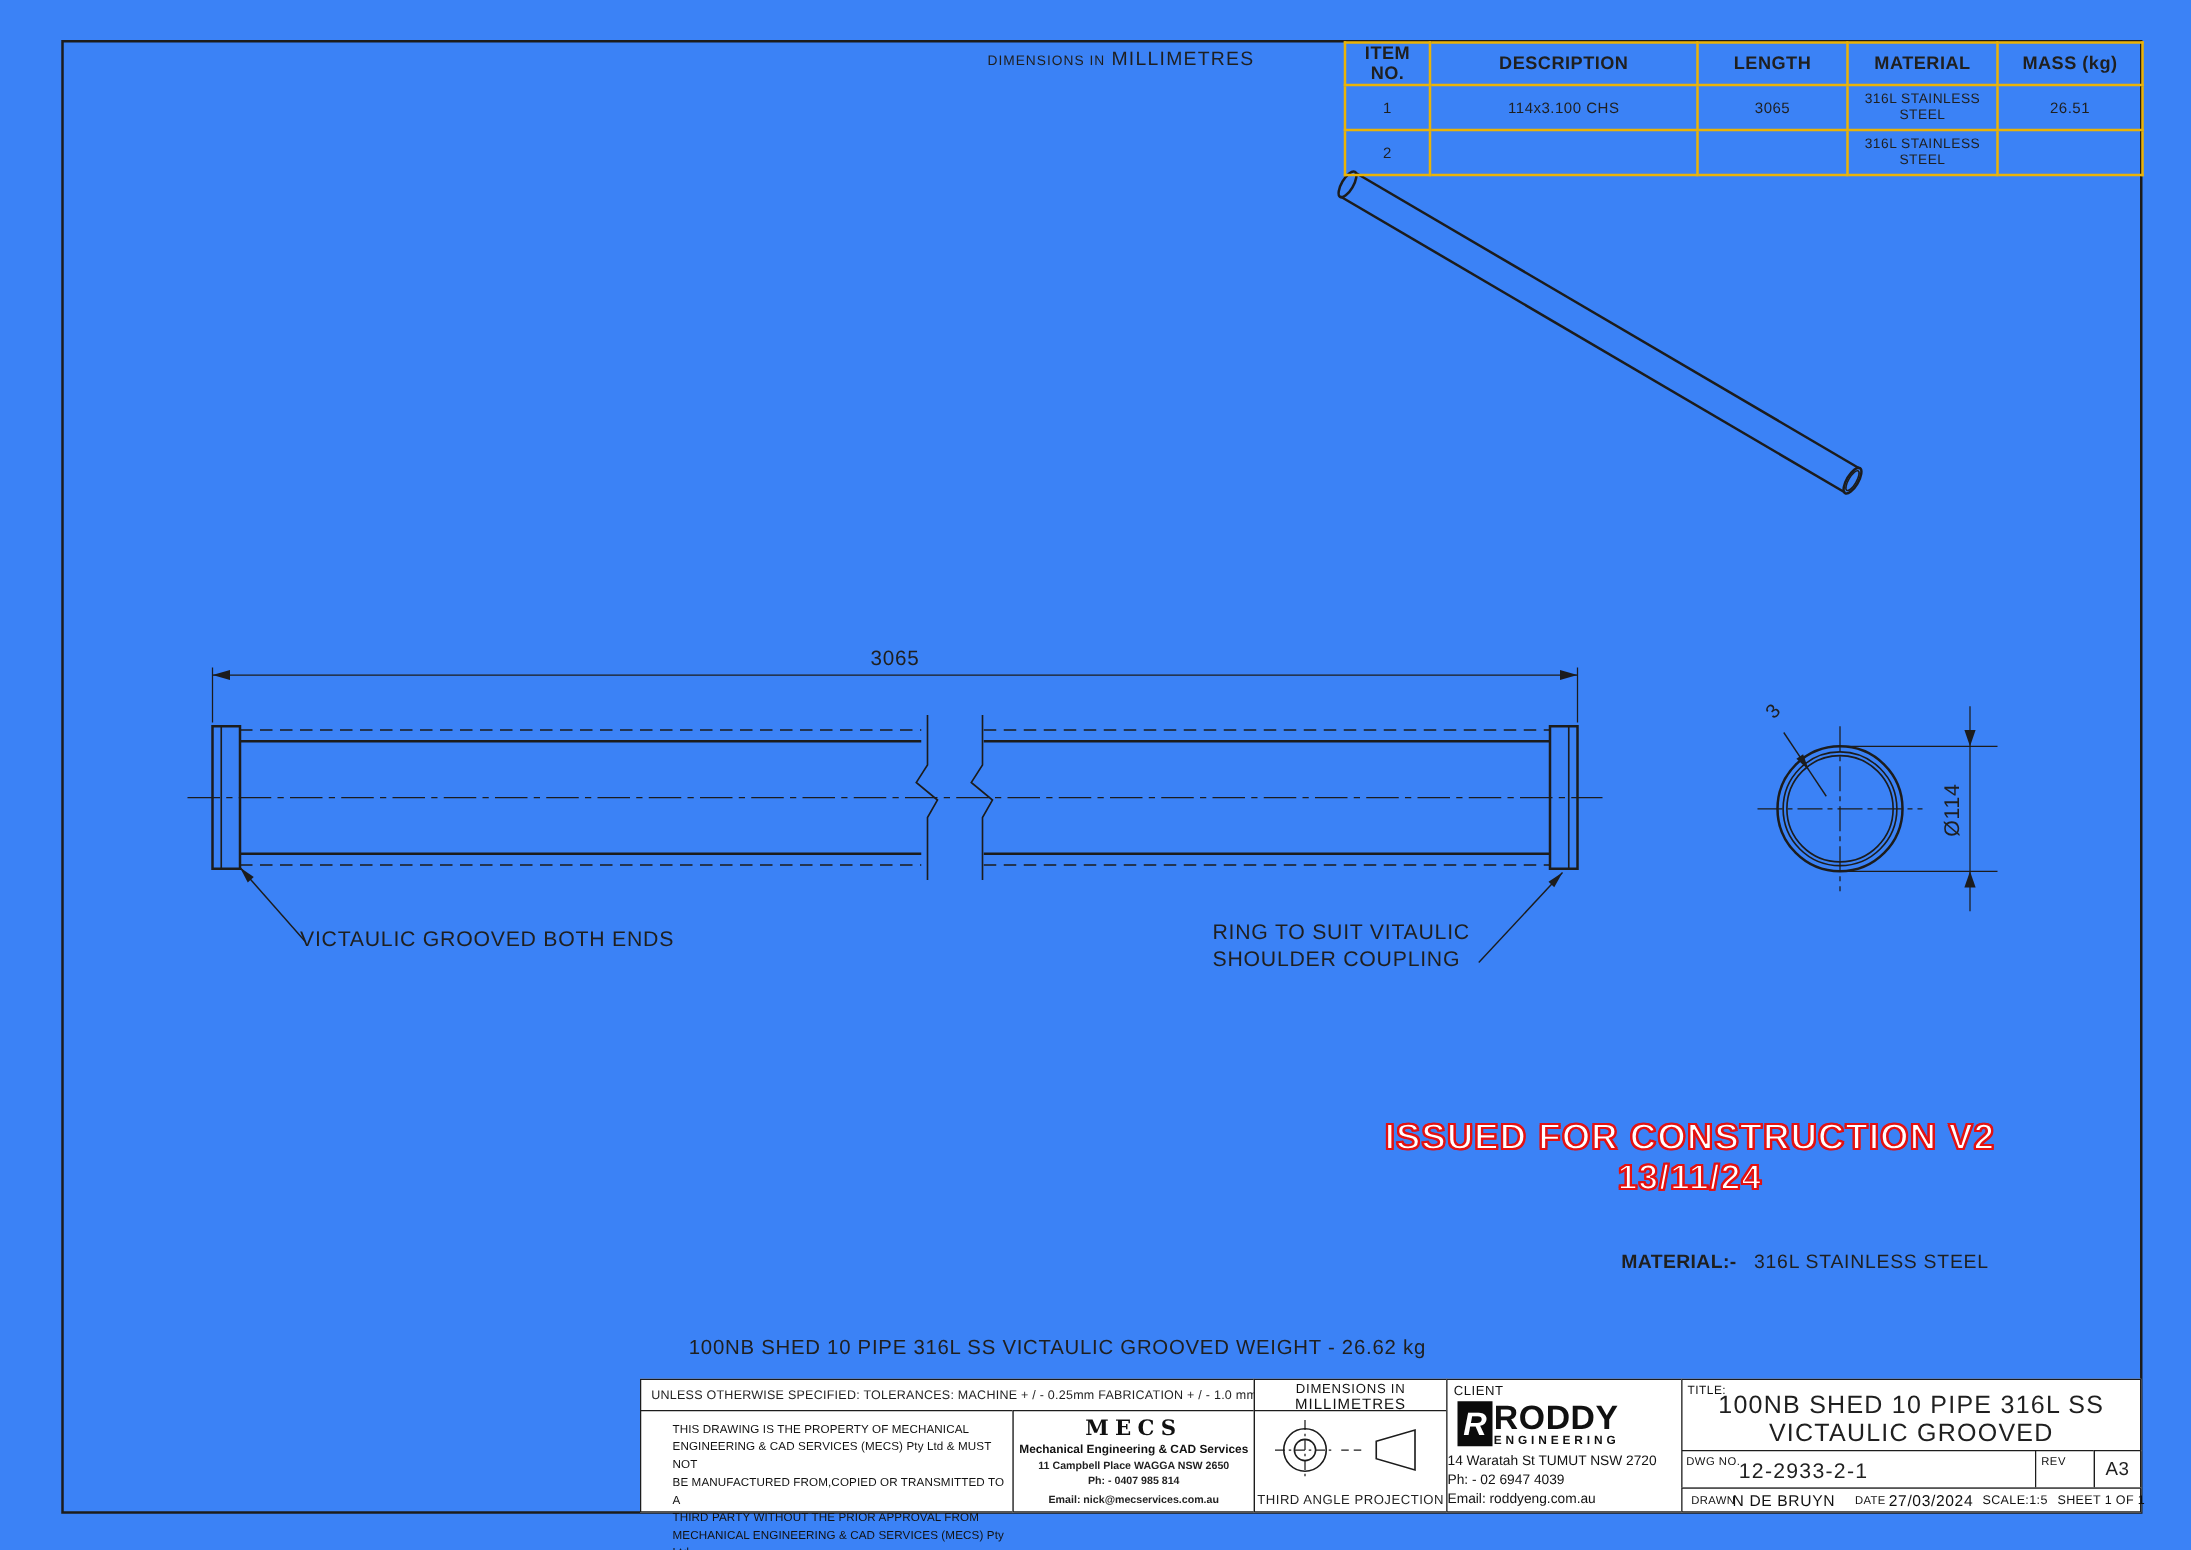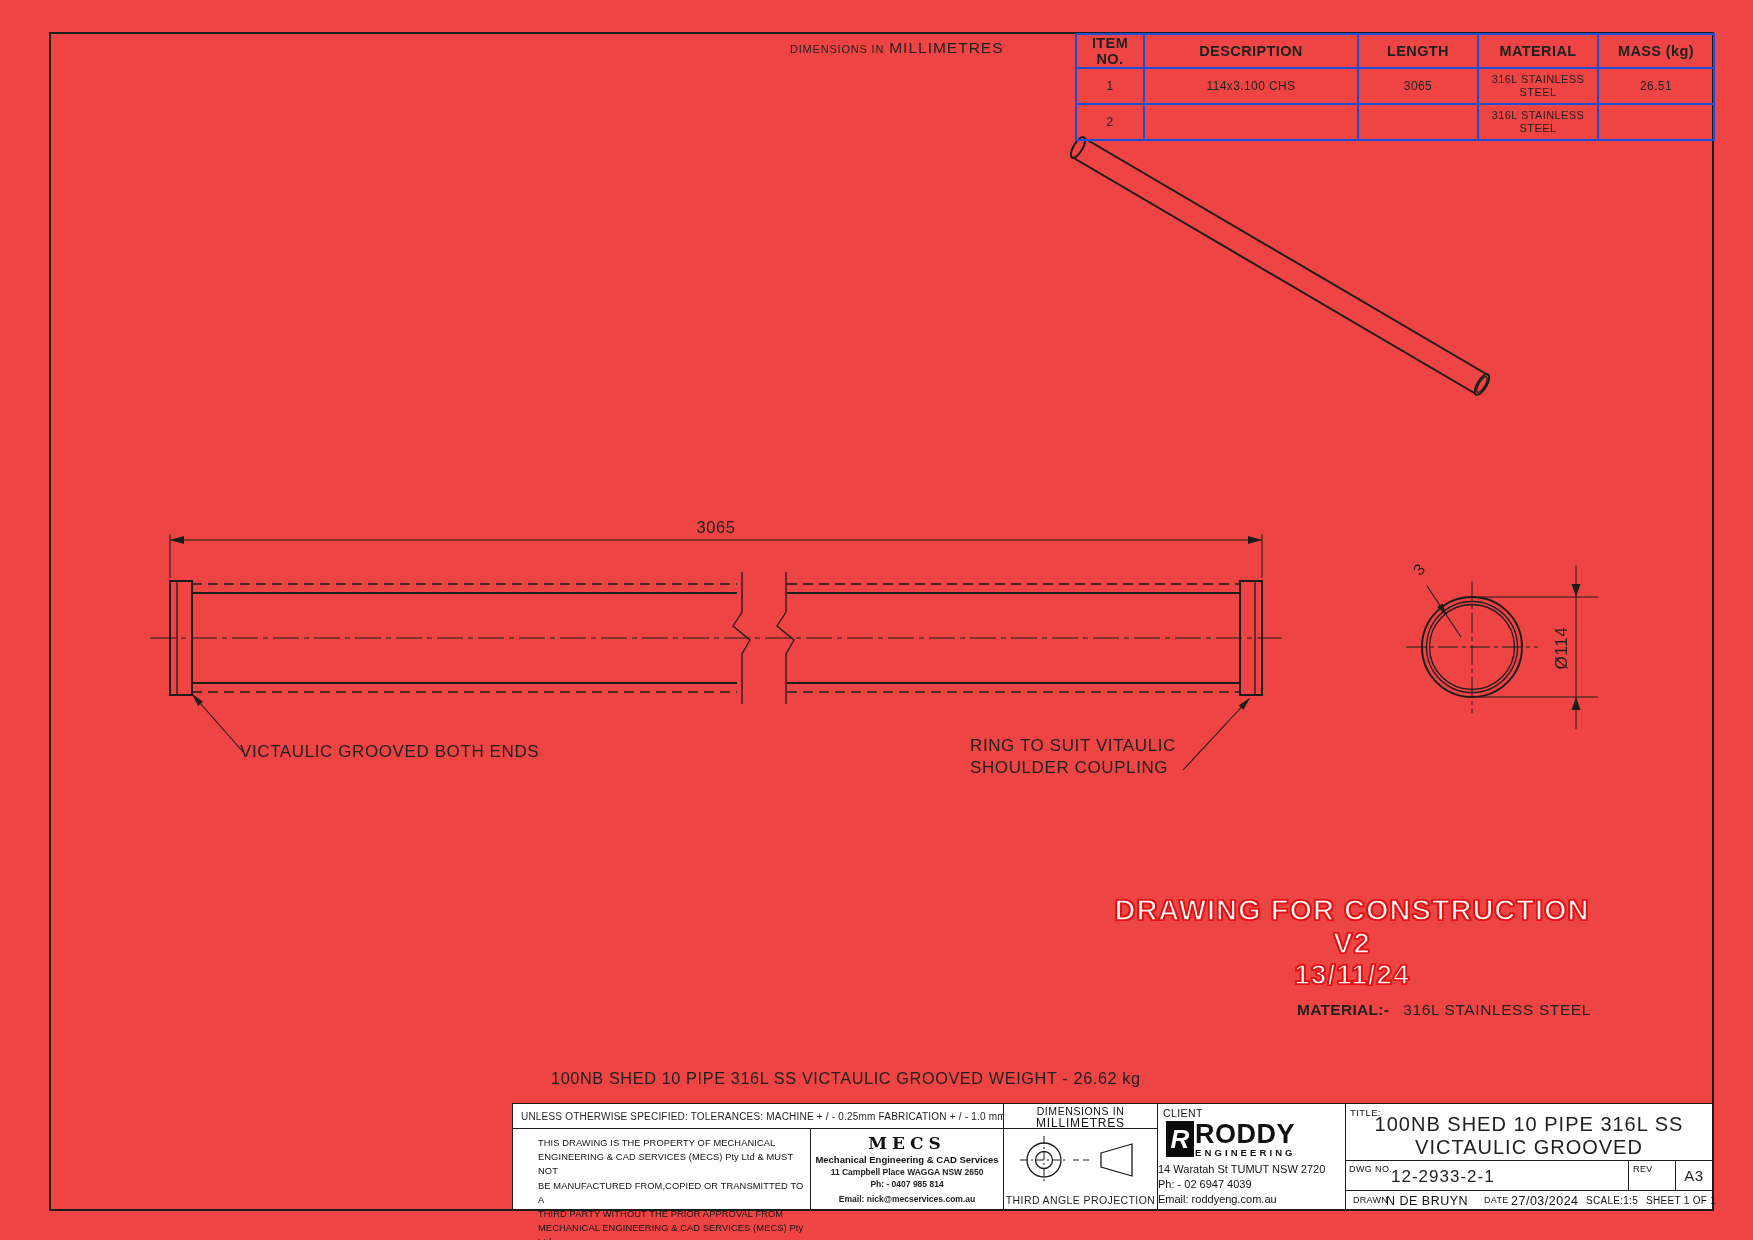--- a/index.html
+++ b/index.html
@@ -1,23 +1,23 @@
 <!DOCTYPE html>
 <html><head>
 <meta charset="utf-8">
 <style>
   html,body{margin:0;padding:0;background:#fff;}
-  .sheet{position:relative;width:1753px;height:1240px;background:#ef4444;overflow:hidden;
+  .sheet{position:relative;width:1753px;height:1240px;background:#3b82f6;overflow:hidden;
          font-family:"Liberation Sans",sans-serif;color:#111;}
   .abs{position:absolute;}
   .cad{letter-spacing:0.6px;color:#1f1f1f;}
   svg{position:absolute;left:0;top:0;}
   
   .ptable{position:absolute;left:1075px;top:33px;border-collapse:collapse;table-layout:fixed;}
-  .ptable td{border:2px solid #1d4ed8;text-align:center;vertical-align:middle;padding:0 2px;overflow:hidden;}
+  .ptable td{border:2px solid #eab308;text-align:center;vertical-align:middle;padding:0 2px;overflow:hidden;}
   .ptable .hdr td{font-weight:bold;font-size:14.5px;letter-spacing:0.4px;height:27px;}
   .ptable .row td{font-size:12px;letter-spacing:0.4px;height:34px;line-height:13px;}
   
   .dimnote{left:790px;top:39px;width:212px;text-align:right;white-space:nowrap;}
   .dimnote .sm{font-size:11px;letter-spacing:0.8px;}
   .dimnote .lg{font-size:15.5px;letter-spacing:1px;}
   
   .n-3065{left:566px;top:518px;width:300px;text-align:center;font-size:16.5px;}
   .n-left{left:240px;top:742px;font-size:17px;white-space:nowrap;}
   .n-right{left:970px;top:735px;font-size:17px;line-height:22px;white-space:nowrap;}
@@ -186,21 +186,21 @@
   <div class="abs n-3065 cad">3065</div>
   <div class="abs n-left cad">VICTAULIC GROOVED BOTH ENDS</div>
   <div class="abs n-right cad">
     <div>RING TO SUIT VITAULIC</div>
     <div>SHOULDER COUPLING</div>
   </div>
   <div class="abs n-dia cad">Ø114</div>
   <div class="abs n-thk cad">3</div>
 
   <div class="abs stamp">
-    <div class="l1">DRAWING FOR CONSTRUCTION V2</div>
+    <div class="l1">ISSUED FOR CONSTRUCTION V2</div>
     <div class="l2">13/11/24</div>
   </div>
 
   <div class="abs mat cad">
     <span class="lbl">MATERIAL:-</span><span class="val">316L STAINLESS STEEL</span>
   </div>
 
   <div class="abs weight cad">100NB SHED 10 PIPE 316L SS VICTAULIC GROOVED WEIGHT - 26.62 kg</div>
 
   <div class="abs tb">

